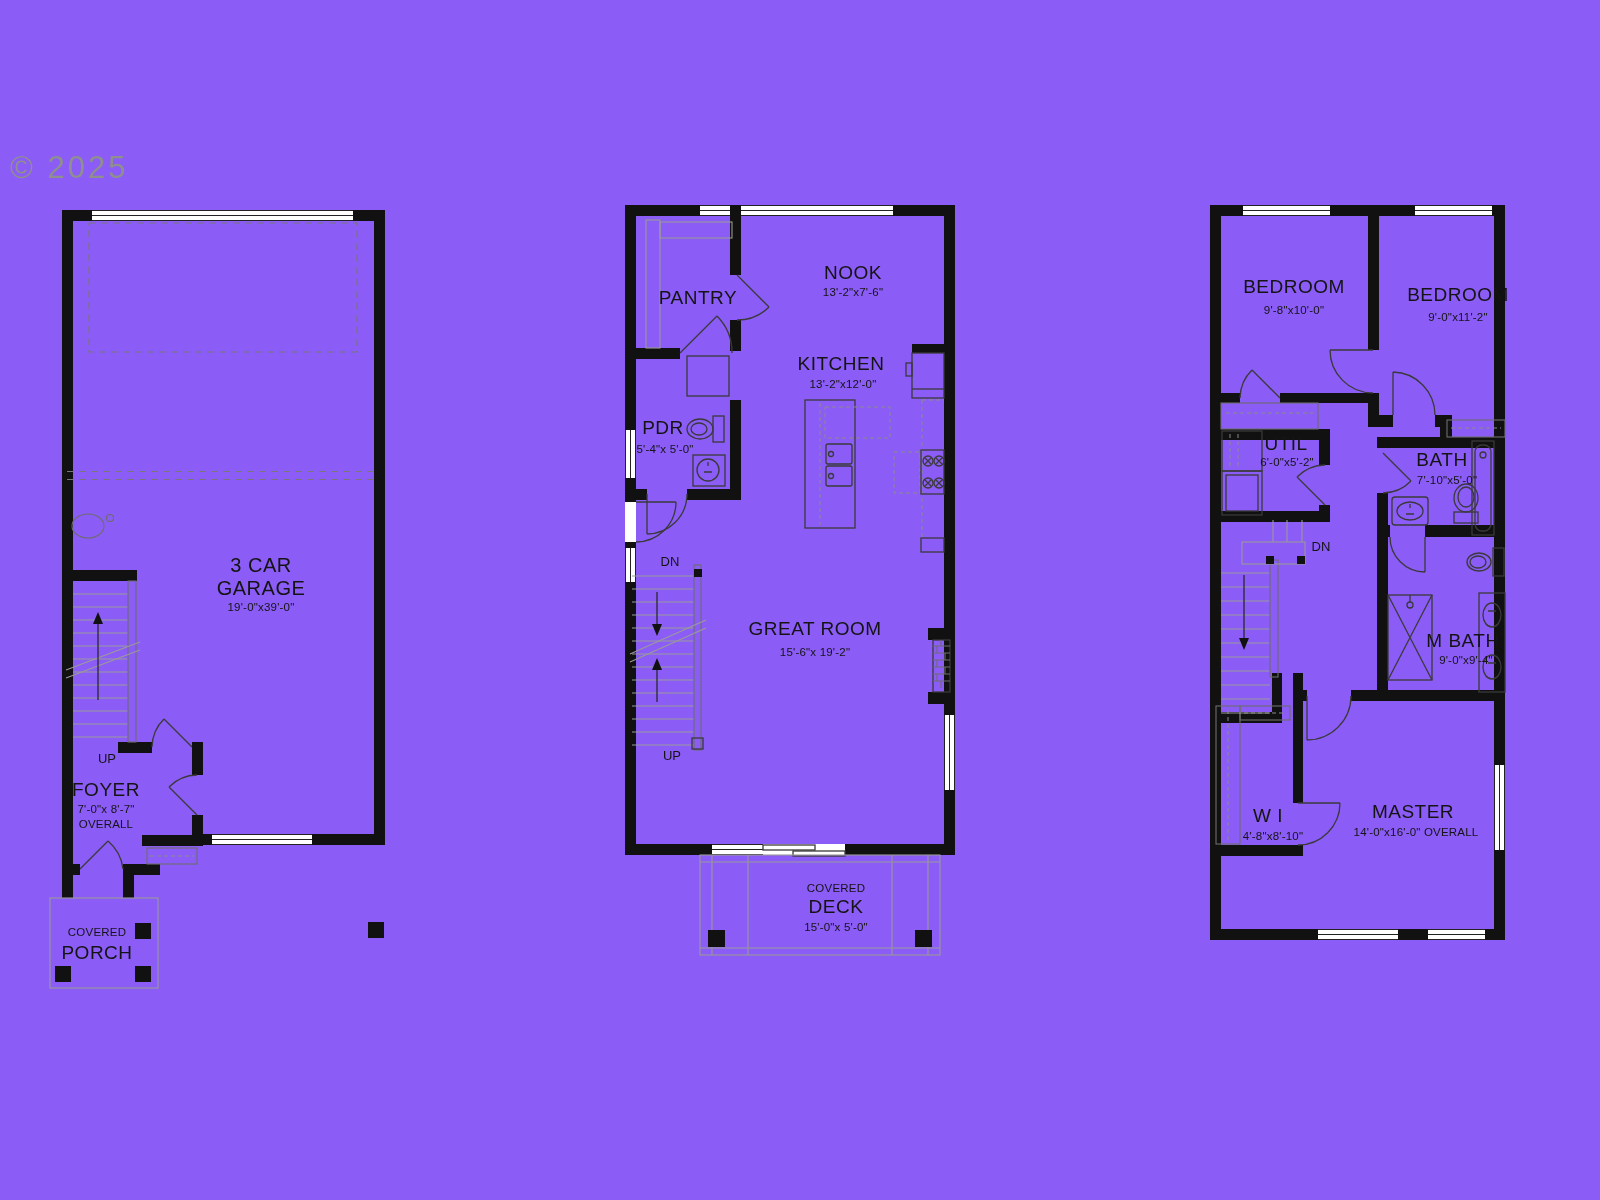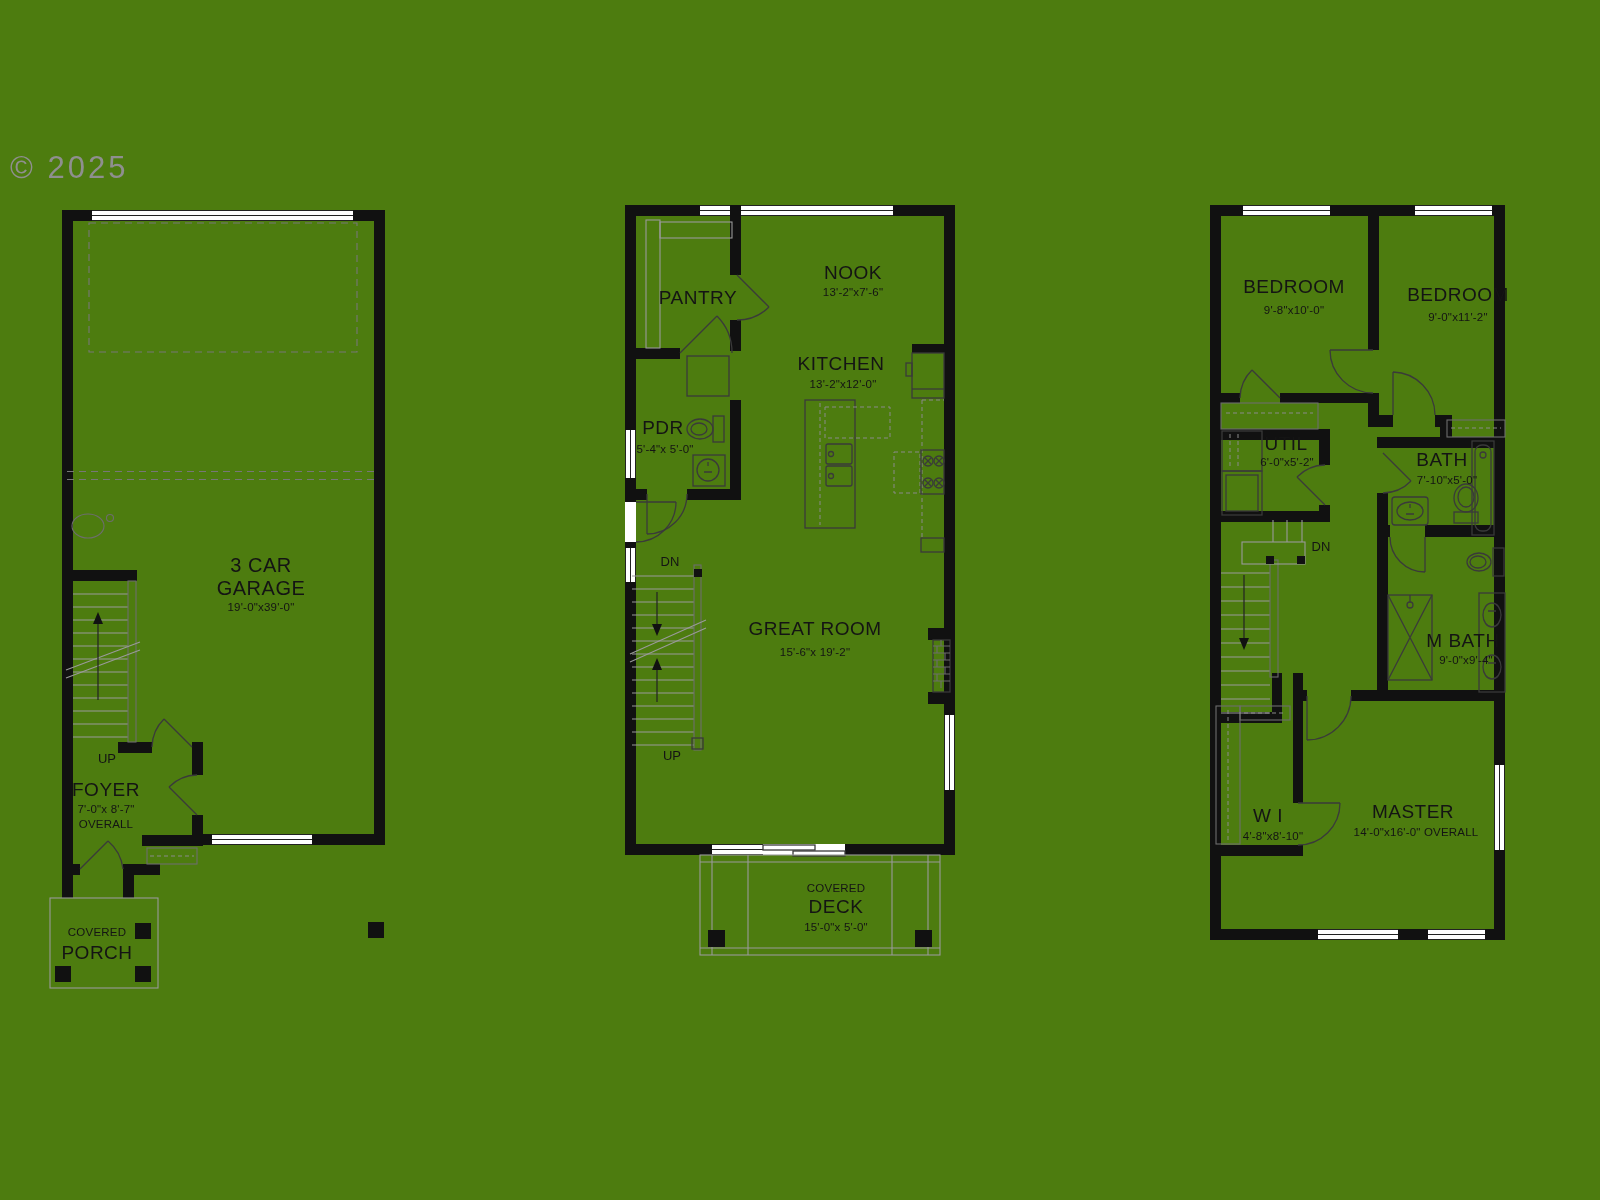--- a/index.html
+++ b/index.html
@@ -1,16 +1,16 @@
 <!DOCTYPE html>
 <html><head>
 <meta charset="utf-8">
 <style>
   html,body{margin:0;padding:0;background:#ffffff;}
-  .canvas{position:relative;width:1600px;height:1200px;background:#4d7c0f;overflow:hidden;
+  .canvas{position:relative;width:1600px;height:1200px;background:#8b5cf6;overflow:hidden;
           font-family:"Liberation Sans", sans-serif;}
   svg{position:absolute;left:0;top:0;}
   .wall{fill:#111111;stroke:none;}
   .thin{fill:none;stroke:#3a3a3a;stroke-width:1.3;}
   .thin2{fill:none;stroke:#6d6d6d;stroke-width:1.1;}
   .gray{fill:none;stroke:#9a9a9a;stroke-width:1.1;}
   .winline{fill:none;stroke:#222;stroke-width:1;}
   .dash{fill:none;stroke:#777;stroke-width:1.1;stroke-dasharray:7 5;}
   .dashs{fill:none;stroke:#8a8a8a;stroke-width:1;stroke-dasharray:4 3;}
   .whitefill{fill:#ffffff;stroke:none;}

